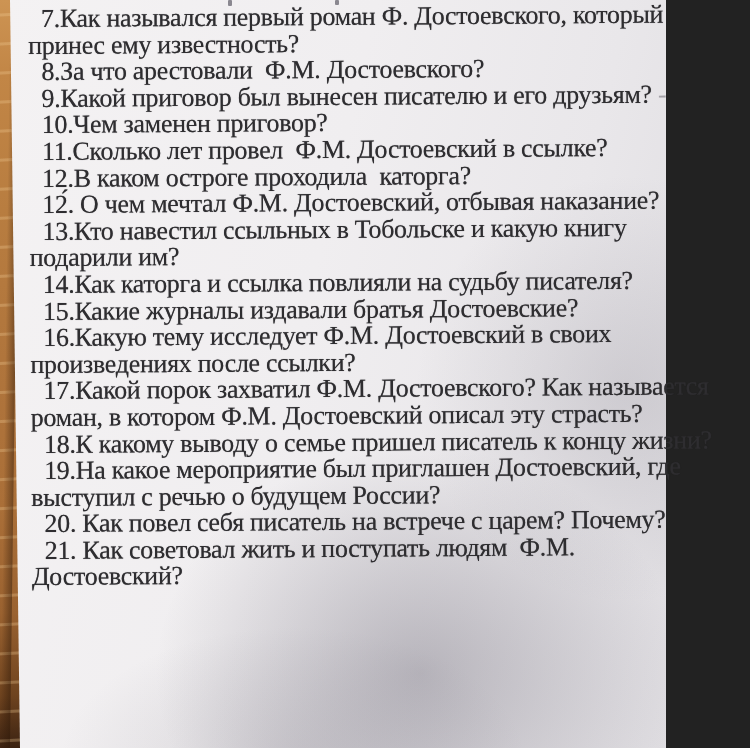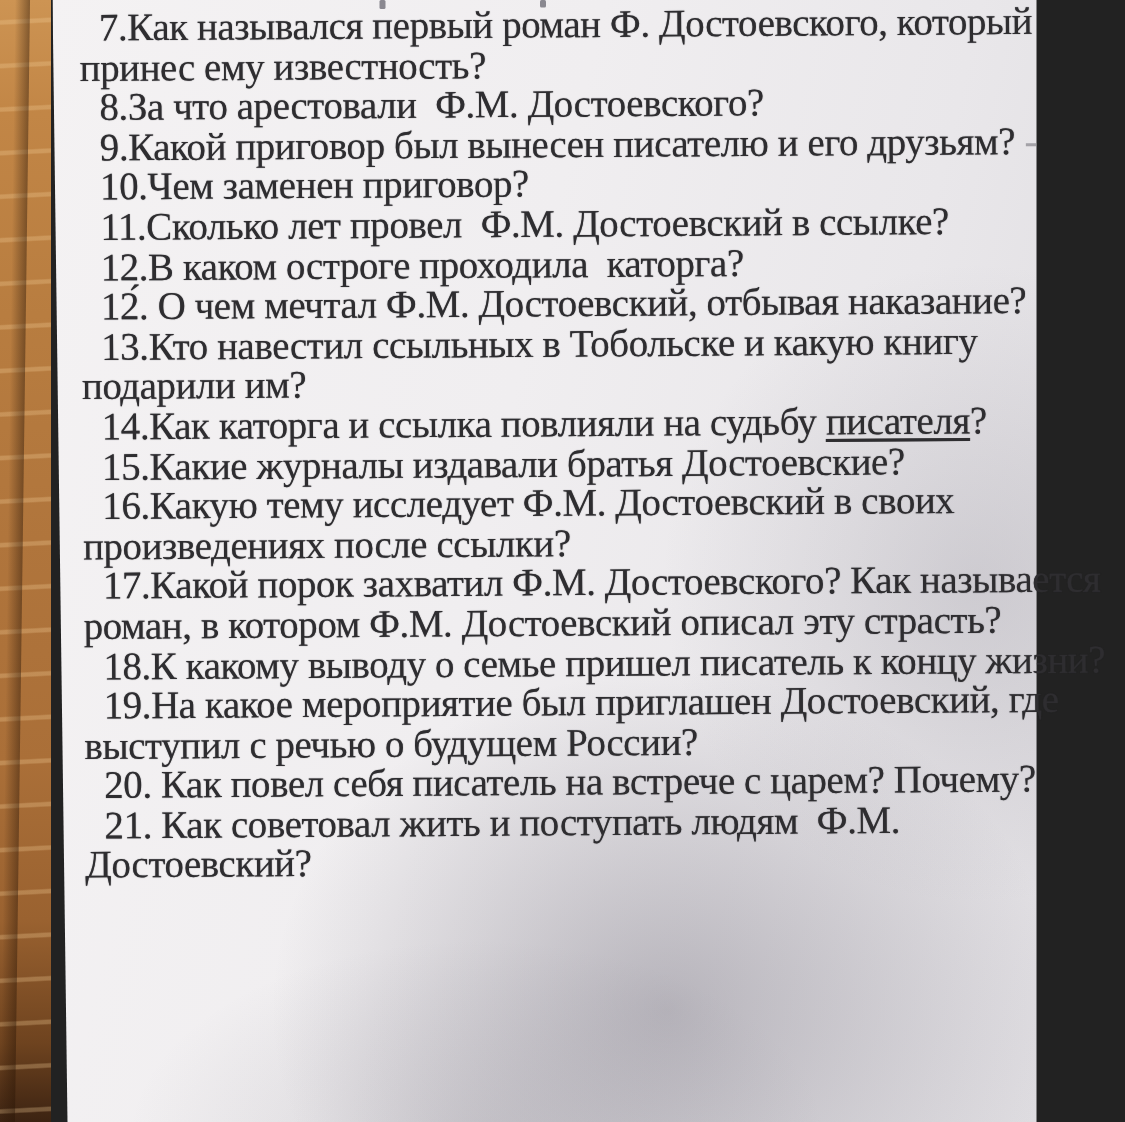--- a/index.html
+++ b/index.html
@@ -43,21 +43,20 @@
   #paper {
     position: absolute;
     left: 0; top: 0;
     width: 666px; height: 748px;
     clip-path: polygon(10px 0, 750px 0, 750px 748px, 20px 748px);
     background:
       radial-gradient(55% 42% at 63% 90%, rgba(104,100,114,0.40), rgba(104,100,114,0) 72%),
       radial-gradient(42% 38% at 94% 52%, rgba(138,135,146,0.26), rgba(138,135,146,0) 75%),
       radial-gradient(50% 26% at 44% 102%, rgba(120,116,128,0.22), rgba(120,116,128,0) 70%),
       linear-gradient(103deg, #f4f2f3 0%, #f0eef0 45%, #e9e7ea 75%, #dfdde1 100%);
-    margin-left: 25px;
   }
 
   
   .cutoff-remnant {
     position: absolute;
     background: #8a8890;
     border-radius: 1px;
   }
   #remnant-1 { left: 228px; top: 0; width: 4px; height: 6px; }
   #remnant-2 { left: 335px; top: 0; width: 4px; height: 5px; }
@@ -77,21 +76,20 @@
     letter-spacing: -0.3px;
     text-shadow: 0 0 0.7px rgba(46,45,48,0.75);
   }
   .line {
     white-space: pre;      
     height: 26.6px;
   }
   .line.first { padding-left: 13px; }
   .line.wrap  { padding-left: 0; }
   .seg-underline {
-    text-decoration: underline;
     text-underline-offset: 3px;
     text-decoration-thickness: 1.5px;
   }
   .seg-faint {
     color: rgba(110,108,114,0.55);
     text-shadow: none;
   }
 </style>
 </head>
 <body>

